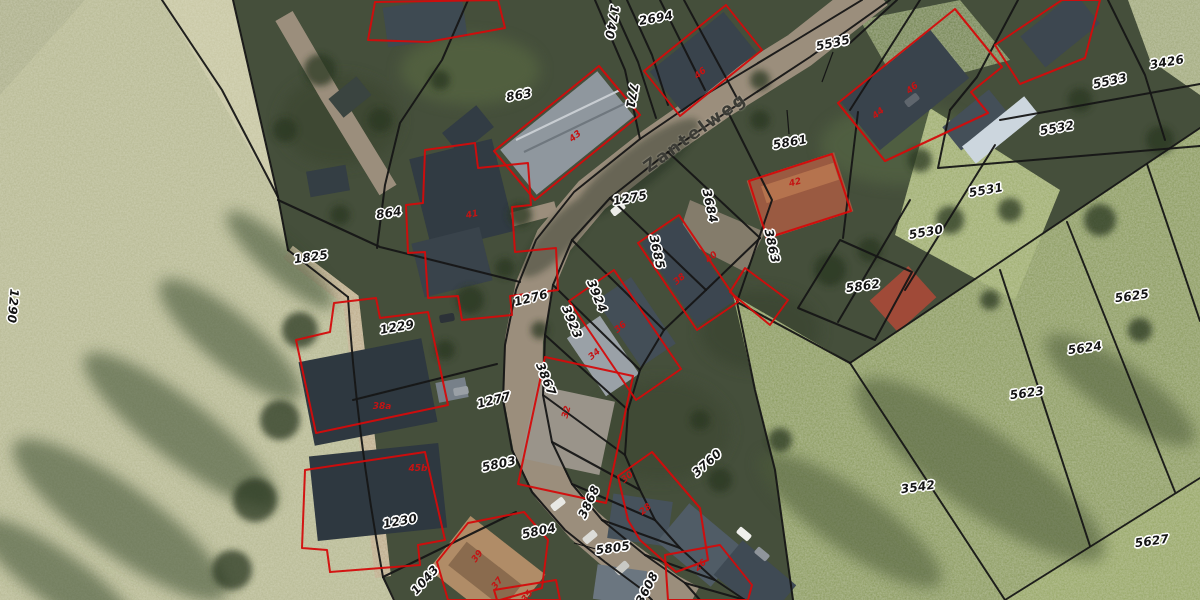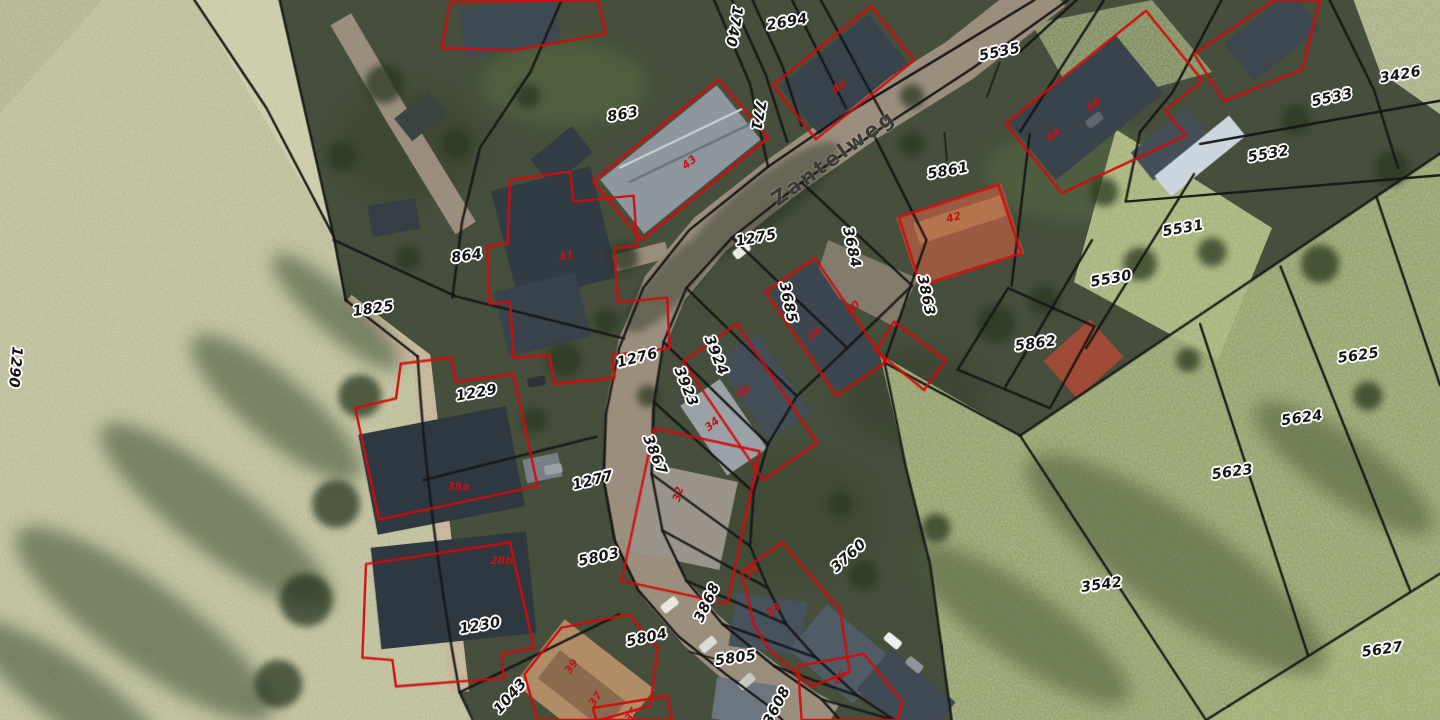--- a/index.html
+++ b/index.html
@@ -302,21 +302,21 @@
       <div class="hnum" style="left: 912px; top: 88px; transform: translate(-50%, -50%) rotate(-38deg);">46</div>
       <div class="hnum" style="left: 575px; top: 136px; transform: translate(-50%, -50%) rotate(-38deg);">43</div>
       <div class="hnum" style="left: 795px; top: 182px; transform: translate(-50%, -50%) rotate(-15deg);">42</div>
       <div class="hnum" style="left: 472px; top: 214px; transform: translate(-50%, -50%) rotate(-12deg);">41</div>
       <div class="hnum" style="left: 711px; top: 257px; transform: translate(-50%, -50%) rotate(-40deg);">40</div>
       <div class="hnum" style="left: 679px; top: 279px; transform: translate(-50%, -50%) rotate(-40deg);">38</div>
       <div class="hnum" style="left: 620px; top: 327px; transform: translate(-50%, -50%) rotate(-40deg);">36</div>
       <div class="hnum" style="left: 594px; top: 354px; transform: translate(-50%, -50%) rotate(-40deg);">34</div>
       <div class="hnum" style="left: 566px; top: 412px; transform: translate(-50%, -50%) rotate(-75deg);">32</div>
       <div class="hnum" style="left: 382px; top: 374px; transform: translate(-50%, -50%) rotate(0deg); margin-top: 32px;">38a</div>
-      <div class="hnum" style="left: 418px; top: 468px; transform: translate(-50%, -50%) rotate(0deg);">28b</div>
+      <div class="hnum" style="left: 418px; top: 468px; transform: translate(-50%, -50%) rotate(0deg);">45b</div>
       <div class="hnum" style="left: 627px; top: 477px; transform: translate(-50%, -50%) rotate(-40deg);">30</div>
       <div class="hnum" style="left: 645px; top: 509px; transform: translate(-50%, -50%) rotate(-40deg);">28</div>
       <div class="hnum" style="left: 700px; top: 565px; transform: translate(-50%, -50%) rotate(-40deg);">26</div>
       <div class="hnum" style="left: 477px; top: 556px; transform: translate(-50%, -50%) rotate(-55deg);">39</div>
       <div class="hnum" style="left: 497px; top: 583px; transform: translate(-50%, -50%) rotate(-55deg);">37</div>
       <div class="hnum" style="left: 527px; top: 596px; transform: translate(-50%, -50%) rotate(-55deg);">35</div>
     </div>
 
 </div>
 

